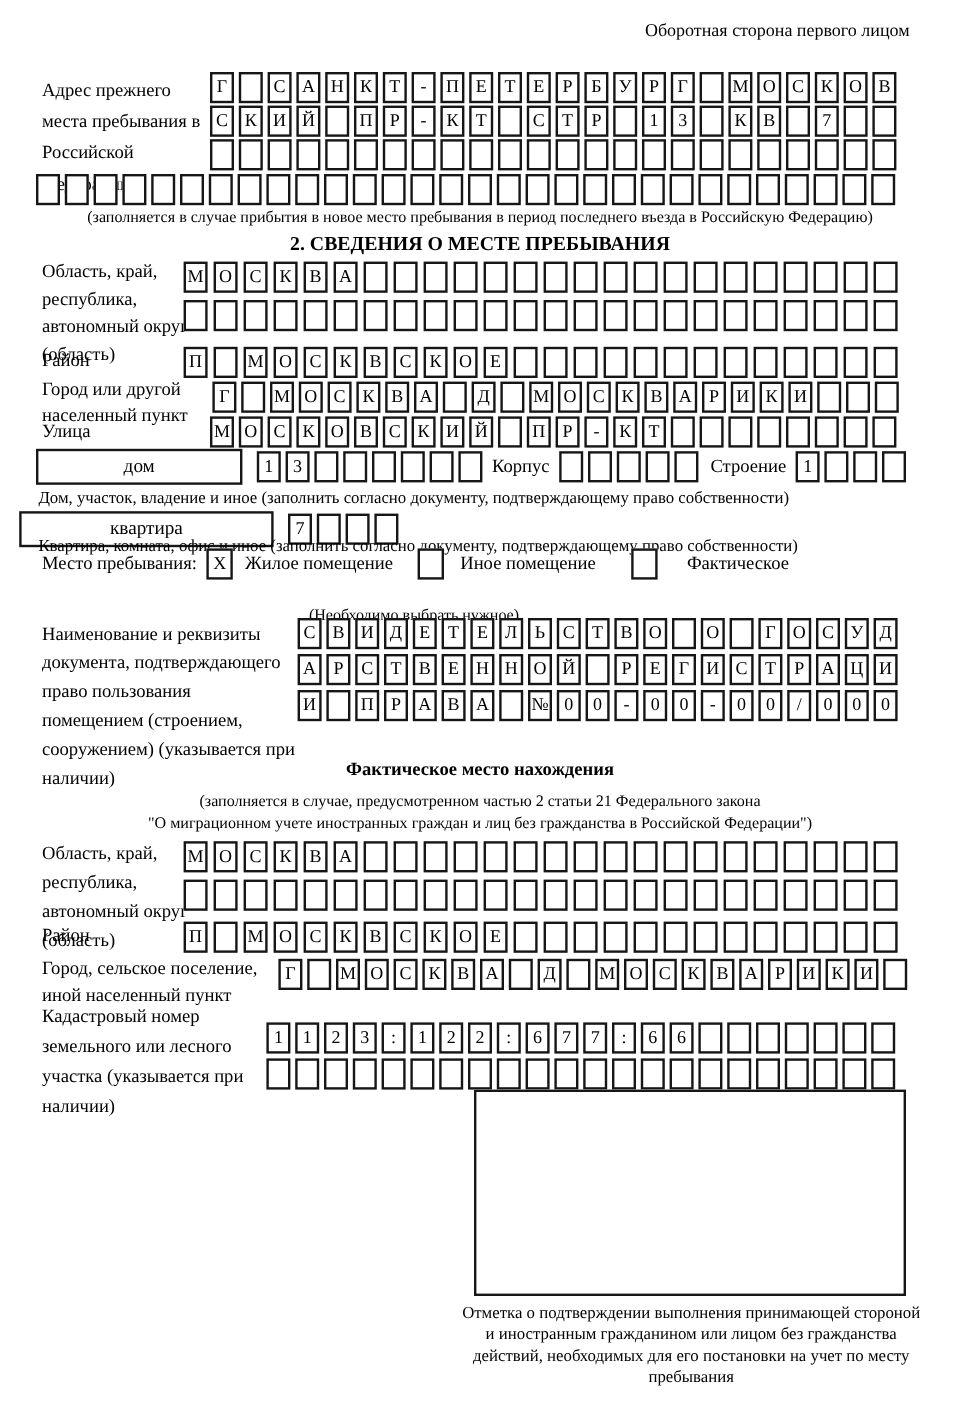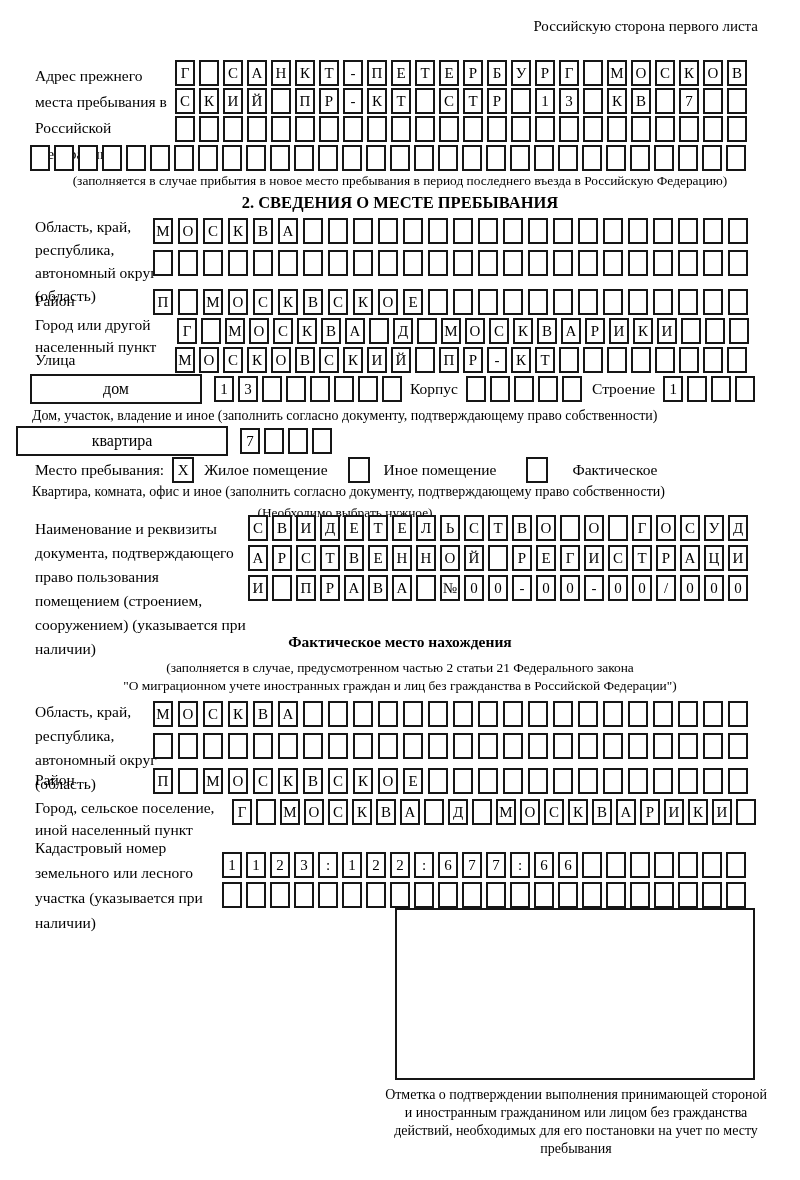--- a/index.html
+++ b/index.html
@@ -38,21 +38,21 @@
   .sect-title { font-size:16.5px; }
   .fact-title { font-size:15.5px; }
   .caption { font-size:14px; }
   .stamp-box { border:2px solid #161616; background:#fff; }
 </style>
 </head>
 <body>
 
 <div class="page">
 
-  <div class="abs header" style="top:18px; right:42px;">Российскую сторона первого листа</div>
+  <div class="abs header" style="top:18px; right:42px;">Оборотная сторона первого лицом</div>
 
   <div class="abs lbl" style="top:63px; left:35px; width:142px; line-height:26px;">Адрес прежнего места пребывания в Российской Федерации</div>
   <div class="abs rows28" style="top:60px; left:175px;">
     <div class="boxrow">
         <span class="cell">Г</span>
         <span class="cell"></span>
         <span class="cell">С</span>
         <span class="cell">А</span>
         <span class="cell">Н</span>
         <span class="cell">К</span>
@@ -336,21 +336,21 @@
 
   <div class="abs hrow" style="top:426px; left:16px;">
     <span class="bigbox" style="width:212px;">квартира</span>
     <span class="boxrow" style="margin-left:12px;">
         <span class="cell">7</span>
         <span class="cell"></span>
         <span class="cell"></span>
         <span class="cell"></span>
       </span>
   </div>
-  <div class="abs caption" style="top:484px; left:32px;">Квартира, комната, офис и иное (заполнить согласно документу, подтверждающему право собственности)</div>
+  <div class="abs caption" style="top:448px; left:32px;">Квартира, комната, офис и иное (заполнить согласно документу, подтверждающему право собственности)</div>
 
   <div class="abs hrow" style="top:457px; left:35px;">
     <span class="lbl">Место пребывания:</span>
     <span class="markbox" style="margin-left:8px;">X</span>
     <span class="lbl" style="margin-left:10px;">Жилое помещение</span>
     <span class="markbox" style="margin-left:20px;"></span>
     <span class="lbl" style="margin-left:14px;">Иное помещение</span>
     <span class="markbox" style="margin-left:30px;"></span>
     <span class="lbl" style="margin-left:24px;">Фактическое</span>
   </div>

